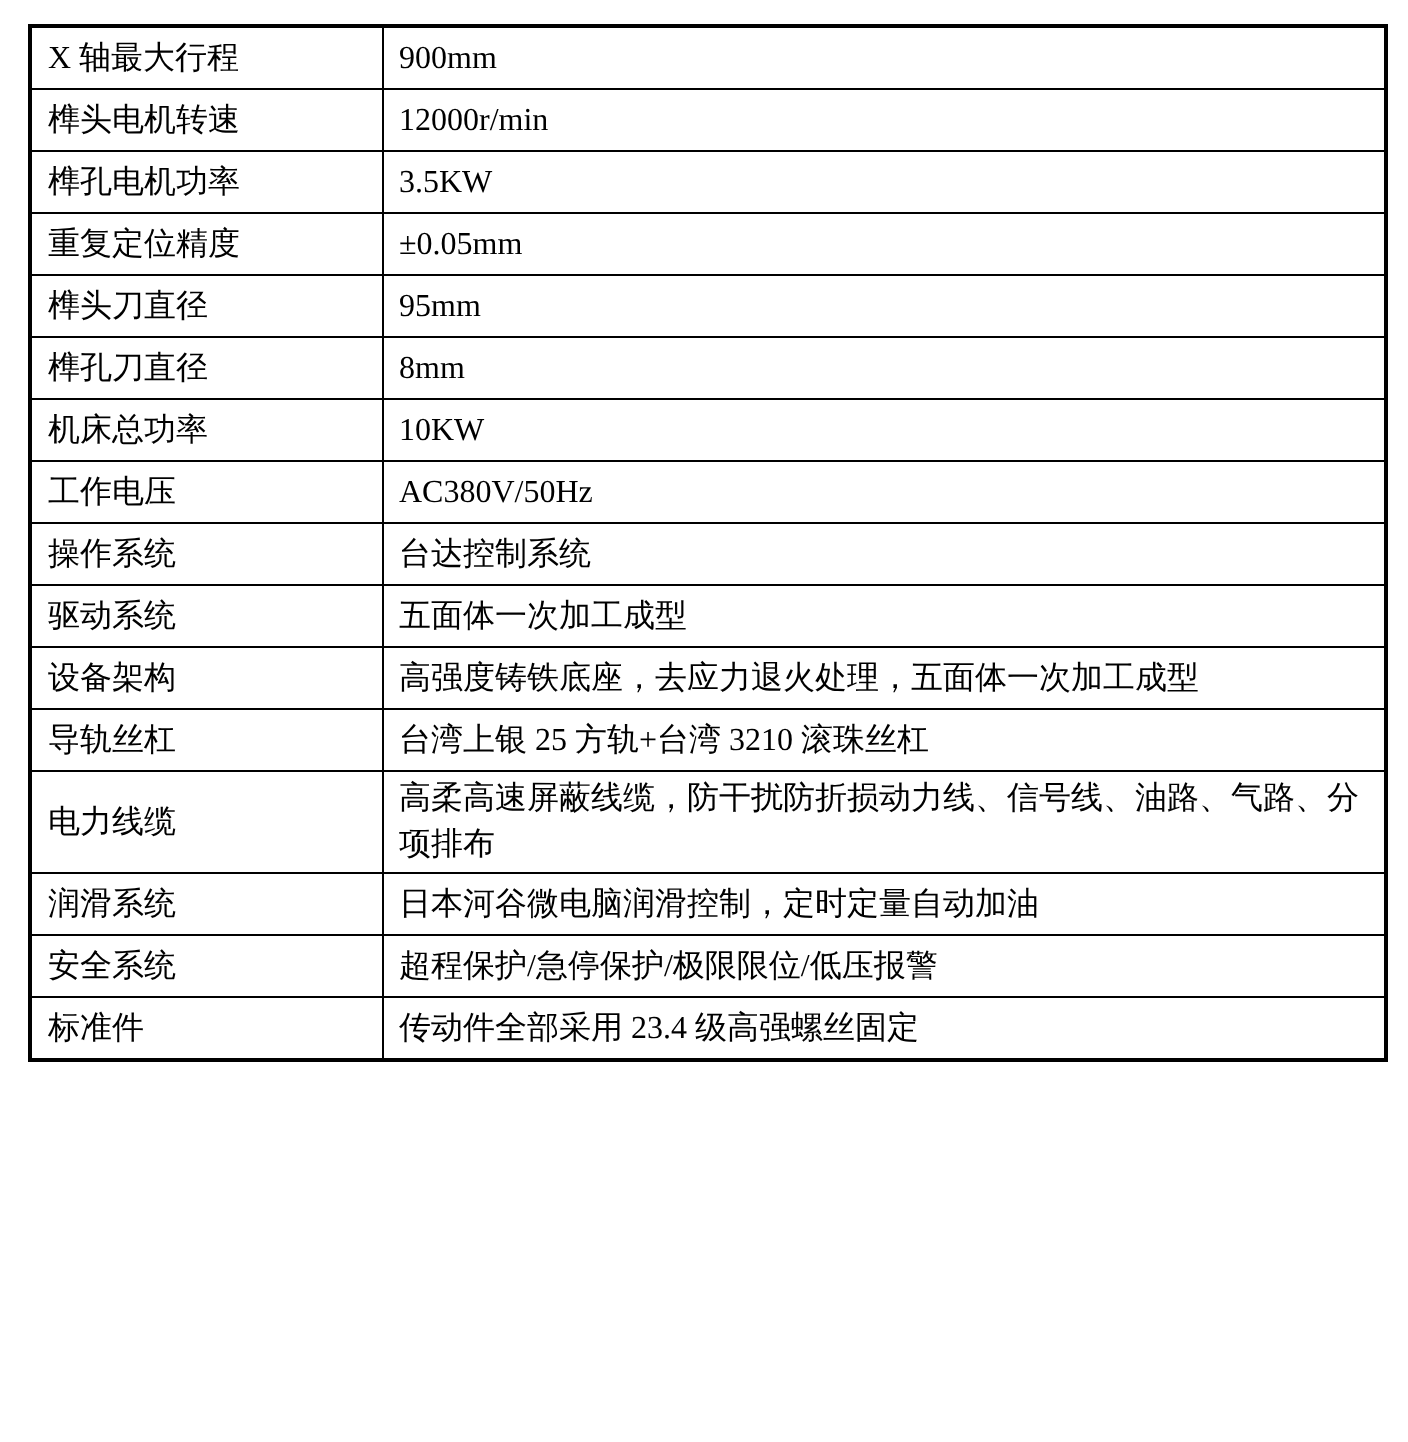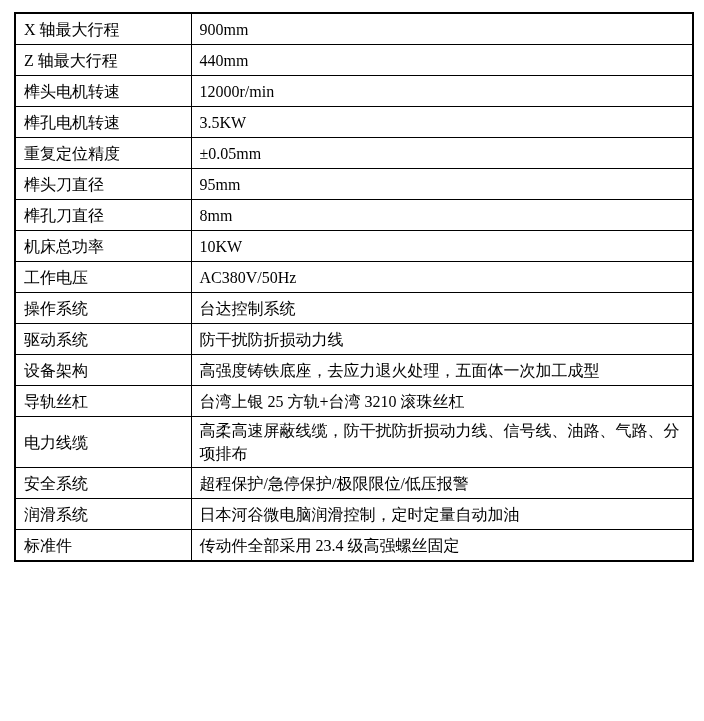--- a/index.html
+++ b/index.html
@@ -47,29 +47,25 @@
     <colgroup>
       <col class="label-col">
       <col class="value-col">
     </colgroup>
     <tbody id="spec-tbody">
         <tr>
           <td class="label-cell">X 轴最大行程</td>
           <td class="value-cell">900mm</td>
         </tr>
         <tr>
-          <td class="label-cell">Z 轴最大行程</td>
-          <td class="value-cell">440mm</td>
-        </tr>
-        <tr>
           <td class="label-cell">榫头电机转速</td>
           <td class="value-cell">12000r/min</td>
         </tr>
         <tr>
-          <td class="label-cell">榫孔电机转速</td>
+          <td class="label-cell">榫孔电机功率</td>
           <td class="value-cell">3.5KW</td>
         </tr>
         <tr>
           <td class="label-cell">重复定位精度</td>
           <td class="value-cell">±0.05mm</td>
         </tr>
         <tr>
           <td class="label-cell">榫头刀直径</td>
           <td class="value-cell">95mm</td>
         </tr>
@@ -84,41 +80,41 @@
         <tr>
           <td class="label-cell">工作电压</td>
           <td class="value-cell">AC380V/50Hz</td>
         </tr>
         <tr>
           <td class="label-cell">操作系统</td>
           <td class="value-cell">台达控制系统</td>
         </tr>
         <tr>
           <td class="label-cell">驱动系统</td>
-          <td class="value-cell">防干扰防折损动力线</td>
+          <td class="value-cell">五面体一次加工成型</td>
         </tr>
         <tr>
           <td class="label-cell">设备架构</td>
           <td class="value-cell">高强度铸铁底座，去应力退火处理，五面体一次加工成型</td>
         </tr>
         <tr>
           <td class="label-cell">导轨丝杠</td>
           <td class="value-cell">台湾上银 25 方轨+台湾 3210 滚珠丝杠</td>
         </tr>
         <tr>
           <td class="label-cell">电力线缆</td>
           <td class="value-cell">高柔高速屏蔽线缆，防干扰防折损动力线、信号线、油路、气路、分项排布</td>
         </tr>
         <tr>
+          <td class="label-cell">润滑系统</td>
+          <td class="value-cell">日本河谷微电脑润滑控制，定时定量自动加油</td>
+        </tr>
+        <tr>
           <td class="label-cell">安全系统</td>
           <td class="value-cell">超程保护/急停保护/极限限位/低压报警</td>
-        </tr>
-        <tr>
-          <td class="label-cell">润滑系统</td>
-          <td class="value-cell">日本河谷微电脑润滑控制，定时定量自动加油</td>
         </tr>
         <tr>
           <td class="label-cell">标准件</td>
           <td class="value-cell">传动件全部采用 23.4 级高强螺丝固定</td>
         </tr>
       </tbody>
   </table>
 </div>
 
 </body></html>

